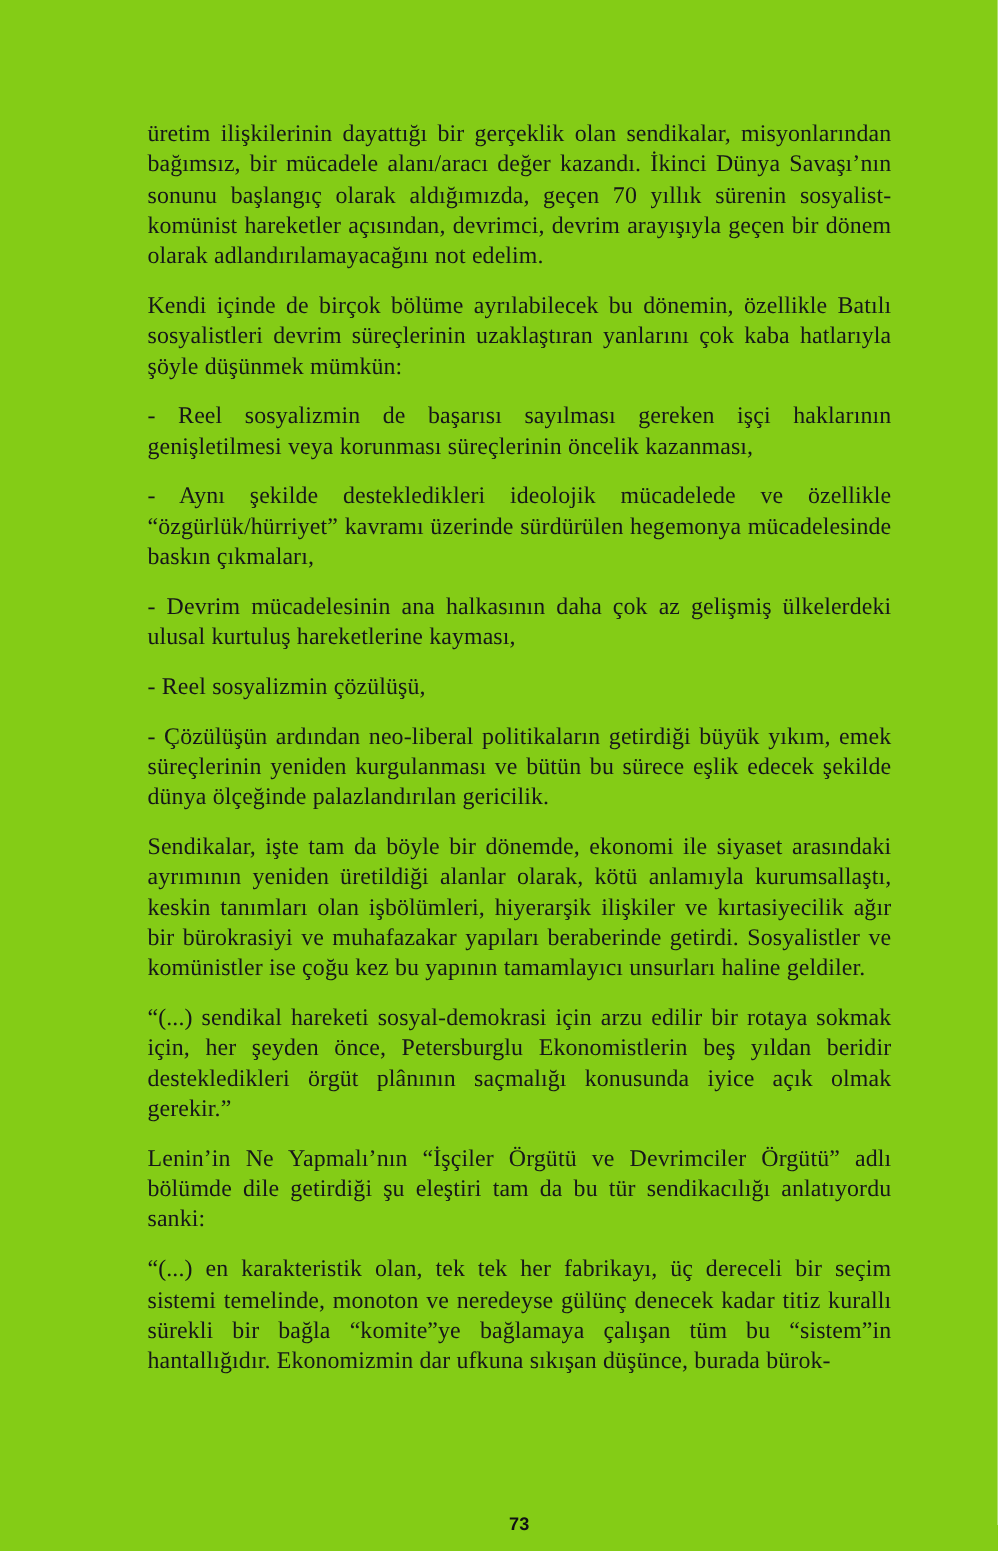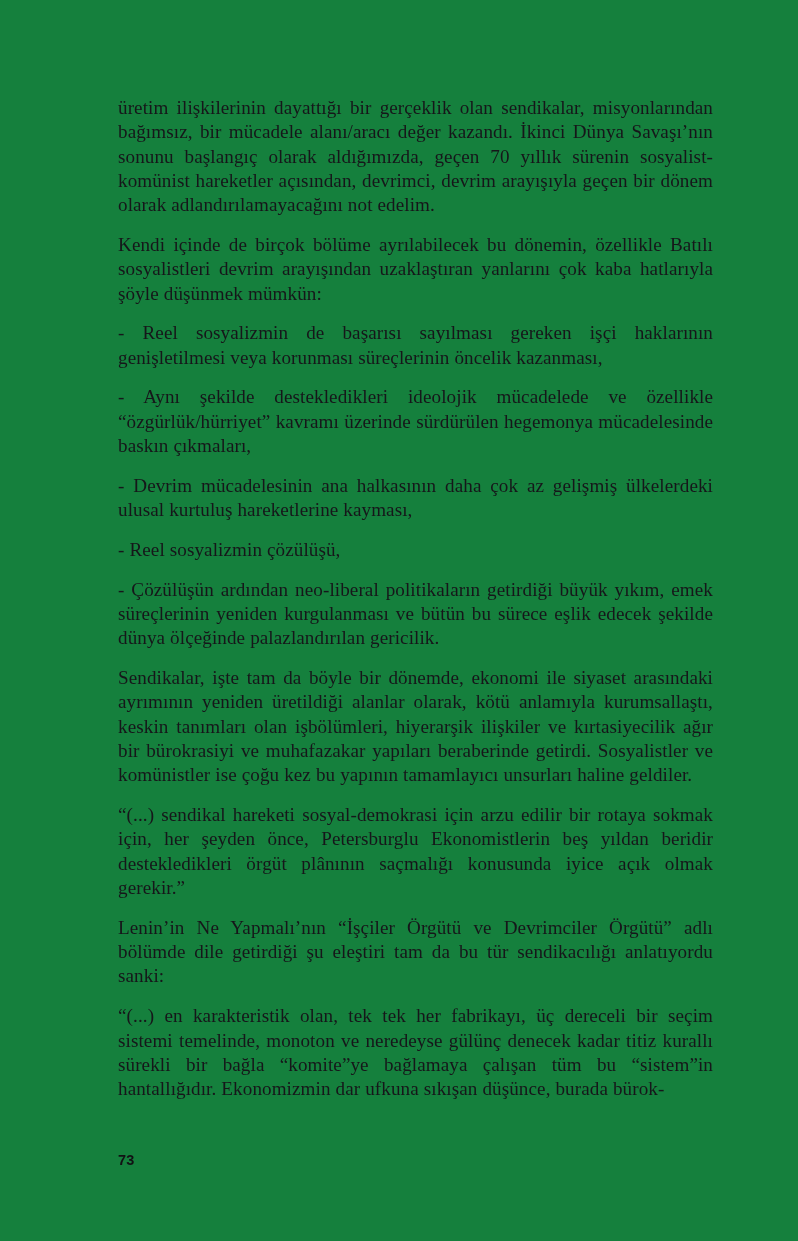--- a/index.html
+++ b/index.html
@@ -14,21 +14,21 @@
     position: relative;
     overflow: hidden;
     font-family: "Liberation Serif", "DejaVu Serif", serif;
     color: #16161a;
     -webkit-font-smoothing: antialiased;
   }
 
   .page {
     position: absolute;
     inset: 0;
-    background: #15803d;
+    background: #84cc16;
   }
 
   .text-column {
     position: absolute;
     left: 118px;
     top: 96px;
     width: 595px;
   }
 
   .para {
@@ -48,40 +48,40 @@
   }
 
   
   .para.continues {
     margin-bottom: 12px;
   }
 
   .folio {
     position: absolute;
     left: 118px;
-    top: 1152px;
+    top: 1212px;
     width: 595px;
-    text-align: left;
+    text-align: center;
     font-family: "Liberation Sans", "DejaVu Sans", sans-serif;
     font-size: 14.5px;
     font-weight: bold;
     color: #111114;
     letter-spacing: 0.01em;
   }
 </style>
 </head>
 <body>
 
 <div class="page">
 
   <div class="text-column">
 
     <p class="para">üretim ilişkilerinin dayattığı bir gerçeklik olan sendikalar, misyonlarından bağımsız, bir mücadele alanı/aracı değer kazandı. İkinci Dünya Savaşı’nın sonunu başlangıç olarak aldığımızda, geçen 70 yıllık sürenin sosyalist-komünist hareketler açısından, devrimci, devrim arayışıyla geçen bir dönem olarak adlandırılamayacağını not edelim.</p>
 
-    <p class="para">Kendi içinde de birçok bölüme ayrılabilecek bu dönemin, özellikle Batılı sosyalistleri devrim arayışından uzaklaştıran yanlarını çok kaba hatlarıyla şöyle düşünmek mümkün:</p>
+    <p class="para">Kendi içinde de birçok bölüme ayrılabilecek bu dönemin, özellikle Batılı sosyalistleri devrim süreçlerinin uzaklaştıran yanlarını çok kaba hatlarıyla şöyle düşünmek mümkün:</p>
 
     <p class="para">- Reel sosyalizmin de başarısı sayılması gereken işçi haklarının genişletilmesi veya korunması süreçlerinin öncelik kazanması,</p>
 
 
     <p class="para">- Aynı şekilde destekledikleri ideolojik mücadelede ve özellikle “özgürlük/hürriyet” kavramı üzerinde sürdürülen hegemonya mücadelesinde baskın çıkmaları,</p>
 
     <p class="para">- Devrim mücadelesinin ana halkasının daha çok az gelişmiş ülkelerdeki ulusal kurtuluş hareketlerine kayması,</p>
 
     <p class="para">- Reel sosyalizmin çözülüşü,</p>
 

